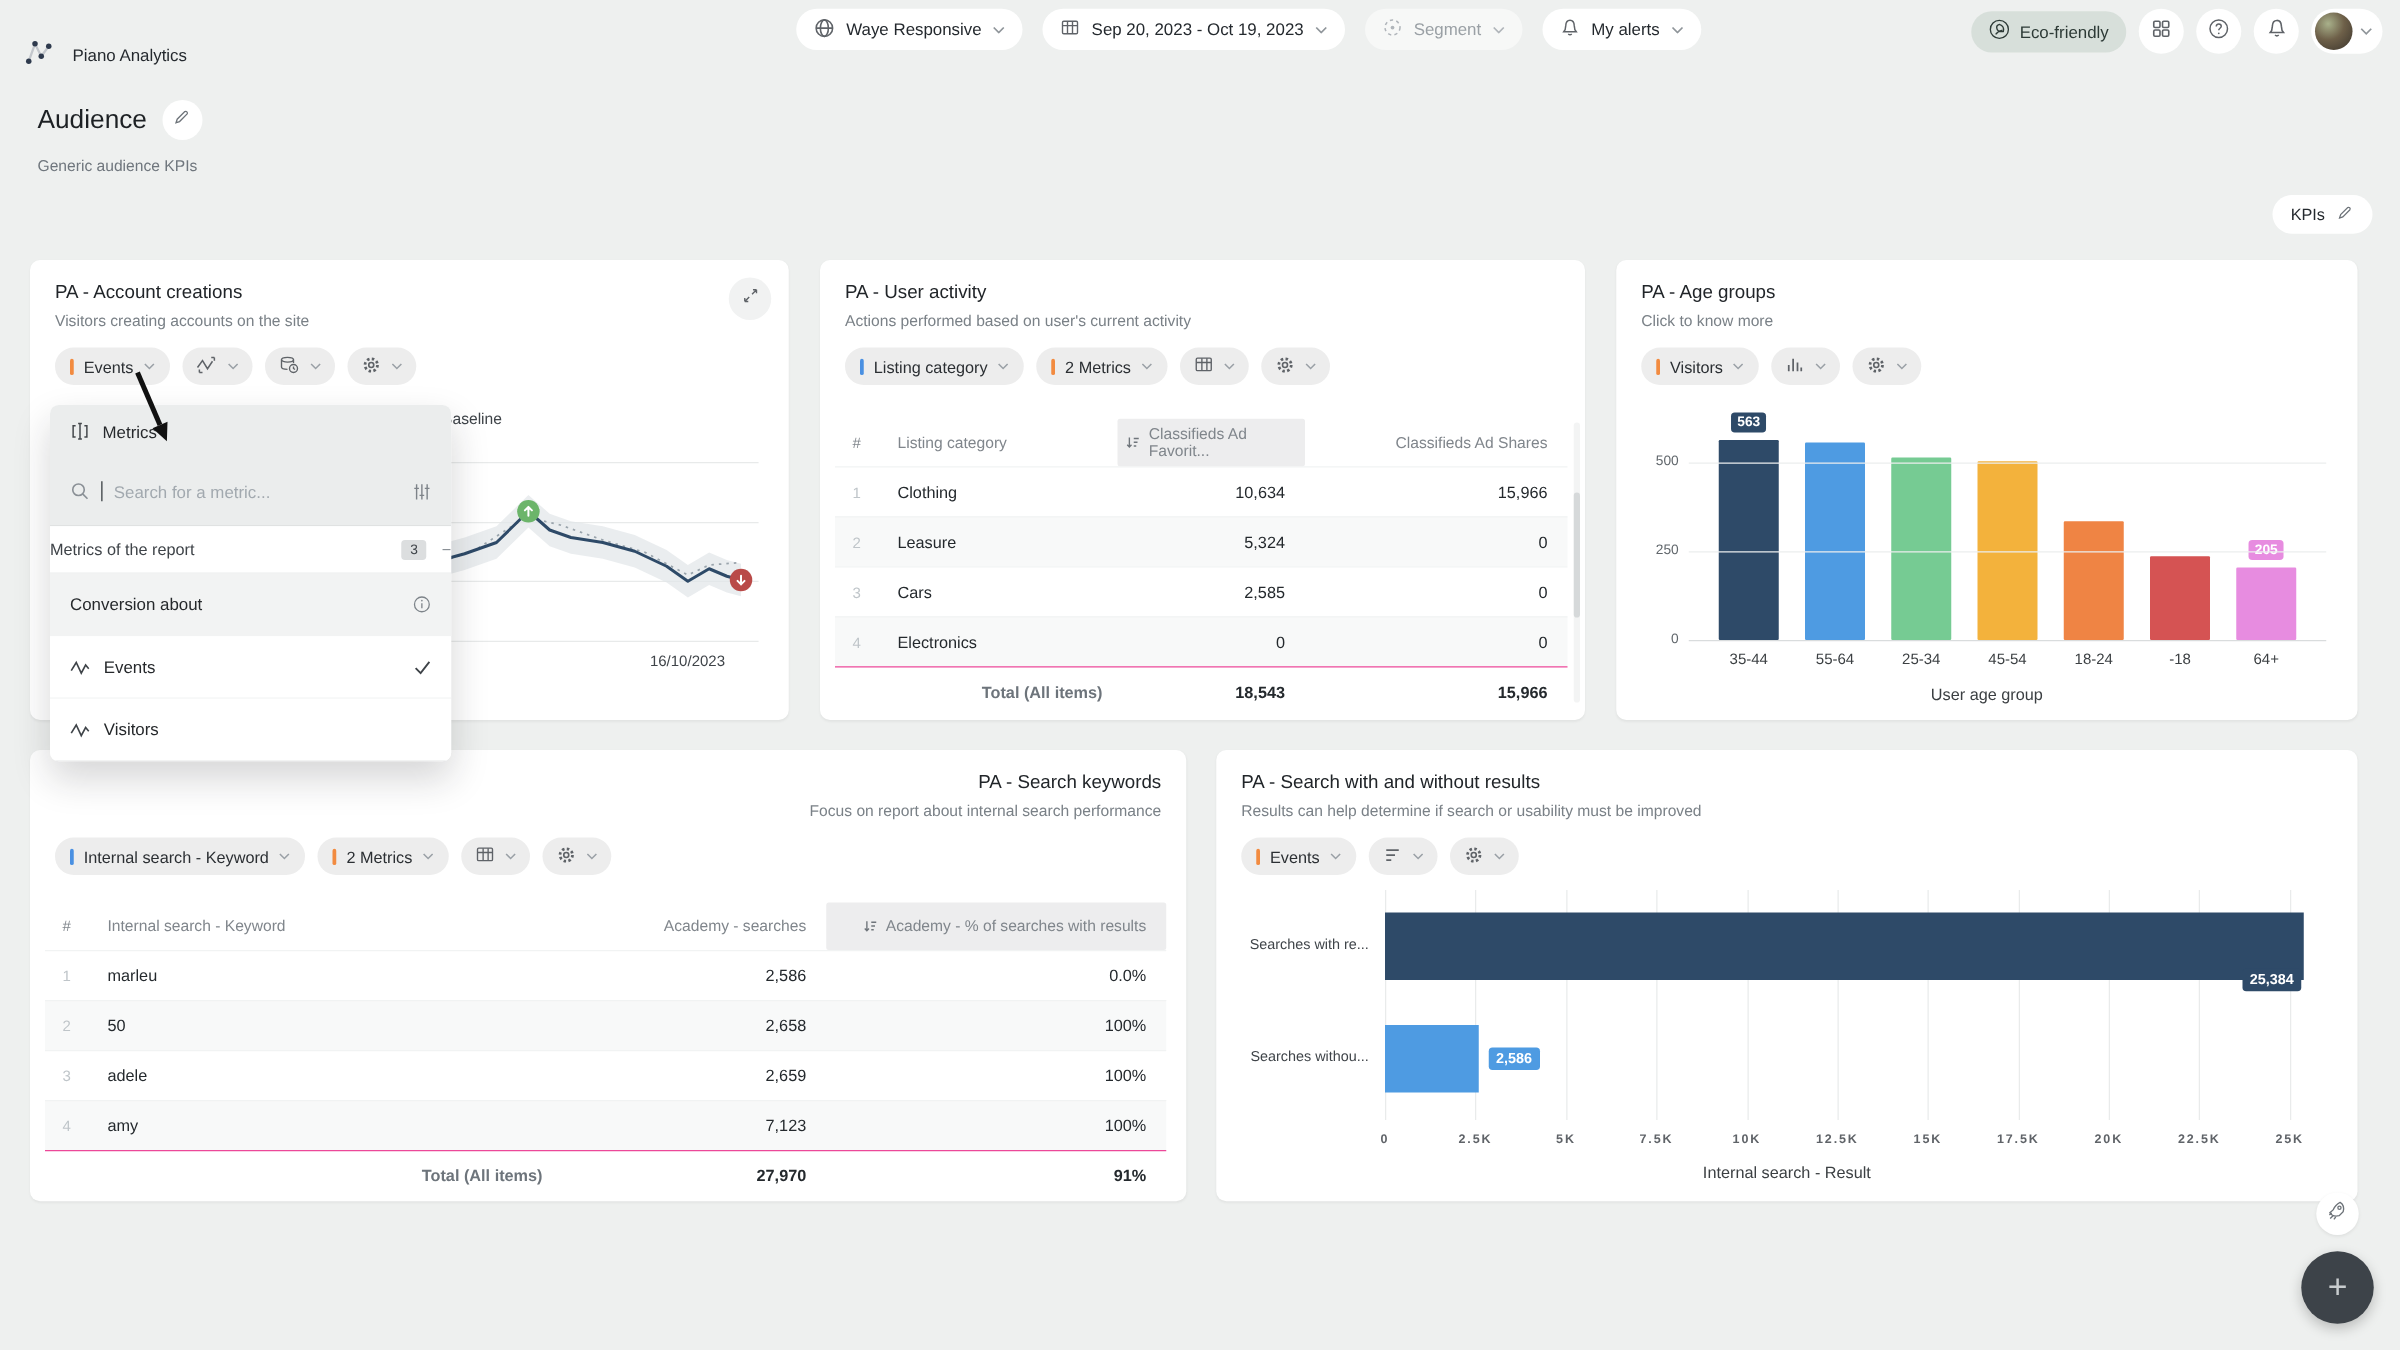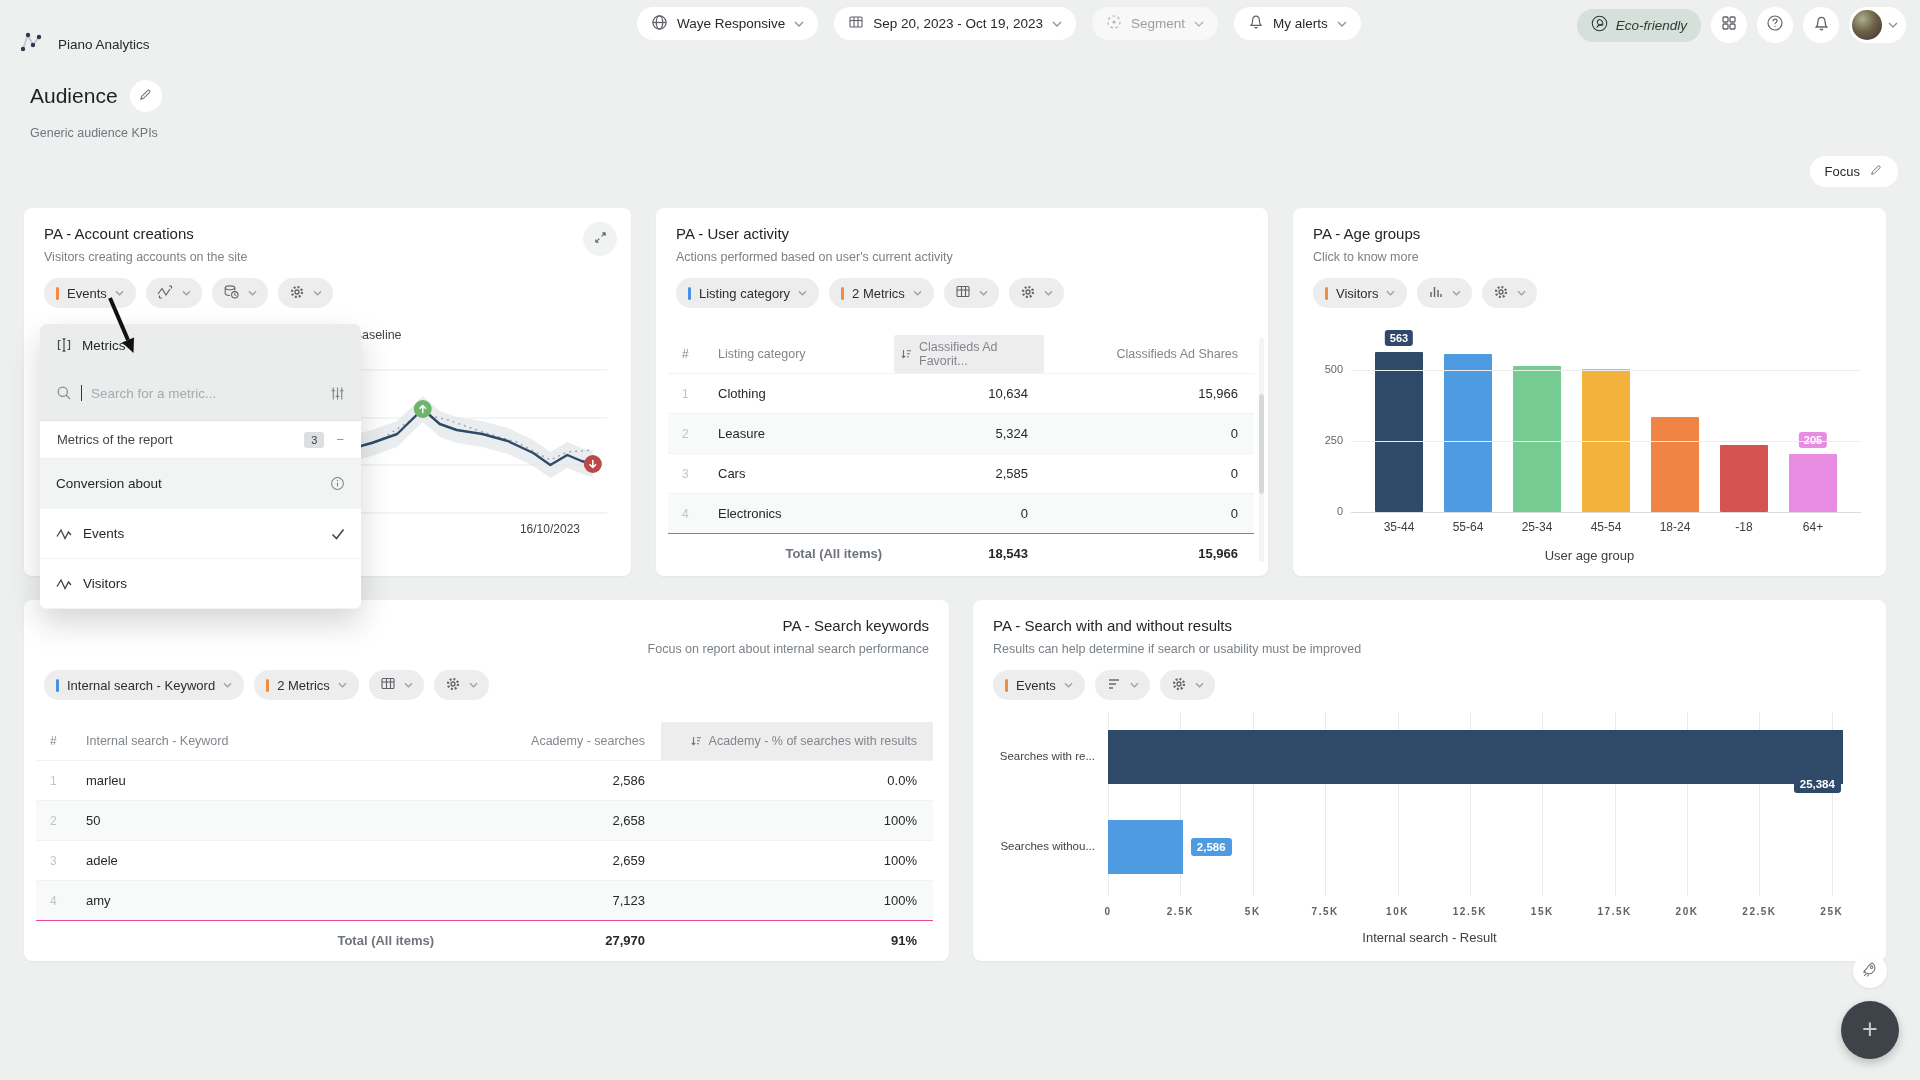--- a/index.html
+++ b/index.html
@@ -11,21 +11,21 @@
   .topbar { position:absolute; top:0; left:0; right:0; height:48px; }
   .tb-left { position:absolute; left:18px; top:0; height:48px; display:flex; align-items:center; gap:14px;margin-top:20px; }
   .brand { font-size:13.5px; color:#24292e; }
   .tb-center { position:absolute; left:637px; top:7px; display:flex; gap:16px; align-items:center; }
   .tb-pill { display:inline-flex; align-items:center; gap:9px; background:#fff; border-radius:17px;
              height:33px; padding:0 14px; font-size:13.5px; color:#24292e; white-space:nowrap; }
   .tb-pill.muted { background:rgba(255,255,255,0.5); color:#9aa0a5; }
   .tb-pill.muted svg { color:#b0b5ba; }
   .tb-right { position:absolute; right:14px; top:7px; display:flex; gap:10px; align-items:center; }
   .eco { display:inline-flex; align-items:center; gap:8px; background:#d7dfda; color:#2d3a36;
-         border-radius:17px; height:33px; padding:0 14px; font-size:13.5px;font-style:italic; }
+         border-radius:17px; height:33px; padding:0 14px; font-size:13.5px; }
   .circ { width:36px; height:36px; border-radius:50%; background:#fff; display:flex; align-items:center;
           justify-content:center; color:#5f6368; }
   .avatar-pill { display:flex; align-items:center; gap:6px; background:#fff; border-radius:18px; height:36px; padding:3px 8px 3px 3px; }
   .avatar { width:30px; height:30px; border-radius:50%;
             background:radial-gradient(circle at 35% 30%, #a9b18b 0%, #6e6049 45%, #39332b 100%); }
   .chev { color:#8f959a; display:flex; }
 
   
   .page-title-row { position:absolute; left:30px; top:80px; display:flex; align-items:center; gap:12px; }
   .page-title { font-size:21px; font-weight:500; color:#1d2124; }
@@ -69,21 +69,21 @@
   .dd-head { height:42px; display:flex; align-items:center; gap:10px; padding:0 16px;
              font-size:13.5px; font-weight:500; color:#26292c; }
   .dd-head .ic { color:#44484c; display:flex; }
   .dd-search { height:54px; display:flex; align-items:center; padding:0 16px; gap:9px; }
   .dd-search .sic { color:#8a9096; display:flex; }
   .caret { width:1px; height:16px; background:#33383c; }
   .dd-search input { flex:1; border:none; outline:none; background:transparent; font-size:13.5px;
                      font-family:"Liberation Sans",sans-serif; color:#26292c; }
   .dd-search input::placeholder { color:#a2a9af; }
   .dd-search .fic { color:#7d8389; display:flex; }
-  .dd-group { height:38px; display:flex; align-items:center; padding:0 17px; gap:12px; font-size:13px;
+  .dd-group { height:38px; display:flex; align-items:center; padding:0 0; gap:12px; font-size:13px;
               color:#3f4449; background:#fff; border-bottom:1px solid #eceeee; }
   .count-badge { margin-left:auto; background:#dcdedf; color:#3f4449; font-size:11px; padding:2px 7px; border-radius:3px; }
   .minus { color:#8a9096; font-size:13px; }
   .dd-item { height:50px; display:flex; align-items:center; padding:0 16px; gap:11px; font-size:13.5px;
              color:#25282b; background:#fff; border-bottom:1px solid #f2f3f3; }
   .dd-item.hl { background:#f2f3f3; }
   .dd-item .ric { margin-left:auto; color:#7d8389; display:flex; }
   .dd-item .aic { color:#3f4449; display:flex; }
   .annot-arrow { position:absolute; left:100px; top:294px; z-index:40; }
 
@@ -255,21 +255,21 @@
   <div class="page-title-row">
     <span class="page-title">Audience</span>
     <span class="round-edit">
       <span><svg width="15" height="15" viewBox="0 0 16 16" fill="none" stroke="currentColor" stroke-width="1.1">
             <path d="M3 13 L4 10 L10.5 3.5 A1.45 1.45 0 0 1 12.5 5.5 L6 12 L3 13 Z"></path>
           </svg></span>
     </span>
   </div>
   <div class="page-sub">Generic audience KPIs</div>
   <div class="edit-btn">
-    <span>Focus</span>
+    <span>KPIs</span>
     <span><svg width="14" height="14" viewBox="0 0 16 16" fill="none" stroke="#6d7379" stroke-width="1.1">
           <path d="M3 13 L4 10 L10.5 3.5 A1.45 1.45 0 0 1 12.5 5.5 L6 12 L3 13 Z"></path>
         </svg></span>
   </div>
 
   <div class="card" id="card-account">
     <div class="card-head">
       <div class="card-title">PA - Account creations</div>
       <div class="card-sub">Visitors creating accounts on the site</div>
       <div class="ctrl">

